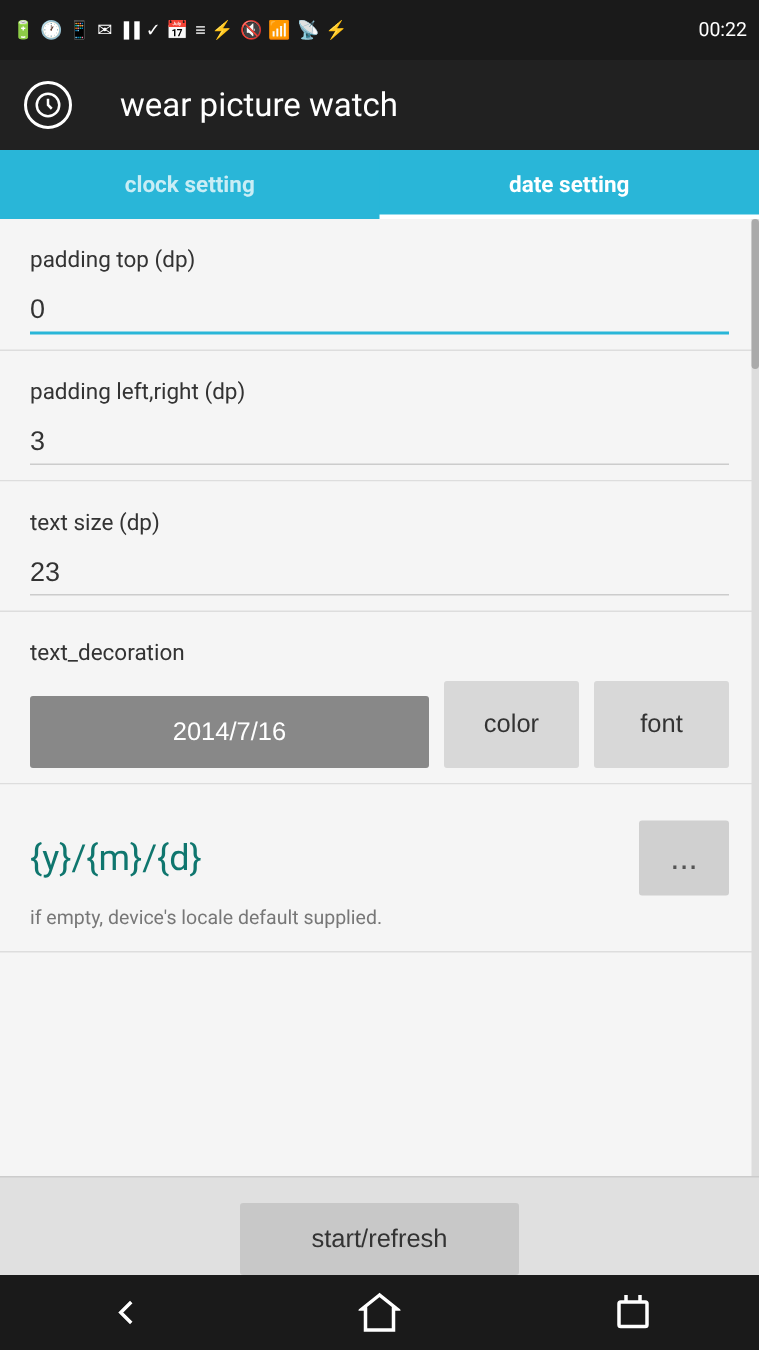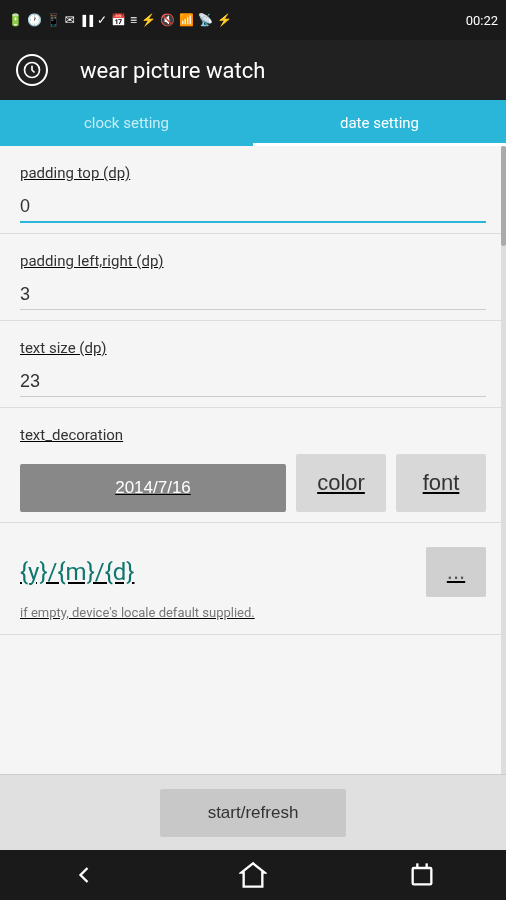--- a/index.html
+++ b/index.html
@@ -70,21 +70,21 @@
       background: #29b6d8;
       display: flex;
     }
     .tab {
       flex: 1;
       display: flex;
       align-items: center;
       justify-content: center;
       color: white;
       font-size: 15px;
-      font-weight: 400;
+      font-weight: 700;
       cursor: pointer;
       position: relative;
     }
     .tab.active {
       background: #29b6d8;
     }
     .tab.active::after {
       content: '';
       position: absolute;
       bottom: 0;
@@ -103,21 +103,20 @@
       background: #f5f5f5;
       padding: 0;
       height: calc(900px - 40px - 60px - 46px - 66px - 50px);
       overflow-y: auto;
     }
 
     .field-group {
       padding: 18px 20px 10px 20px;
       border-bottom: 1px solid #ddd;
       background: #f5f5f5;
-      text-decoration: underline;
     }
     .field-label {
       font-size: 15px;
       color: #333;
       margin-bottom: 10px;
     }
     .field-input {
       width: 100%;
       border: none;
       border-bottom: 2px solid #29b6d8;
@@ -154,21 +153,21 @@
       cursor: pointer;
       border-radius: 2px;
       margin-top: 10px;
     }
     .decoration-btn-small {
       width: 90px;
       background: #d8d8d8;
       color: #333;
       border: none;
       padding: 14px 10px;
-      font-size: 22px;
+      font-size: 17px;
       cursor: pointer;
       border-radius: 2px;
     }
 
     
     .pattern-row {
       display: flex;
       align-items: center;
       justify-content: space-between;
       margin-top: 6px;
@@ -196,24 +195,24 @@
       margin-top: 8px;
       padding-bottom: 4px;
     }
 
     
     .bottom-area {
       position: absolute;
       bottom: 50px;
       left: 0;
       right: 0;
-      height: 76px;
+      height: 66px;
       background: #e0e0e0;
       display: flex;
-      align-items: center;
+      align-items: flex-end;
       justify-content: center;
       border-top: 1px solid #ccc;
     }
     .start-btn {
       background: #c8c8c8;
       border: none;
       padding: 14px 48px;
       font-size: 17px;
       color: #333;
       cursor: pointer;

